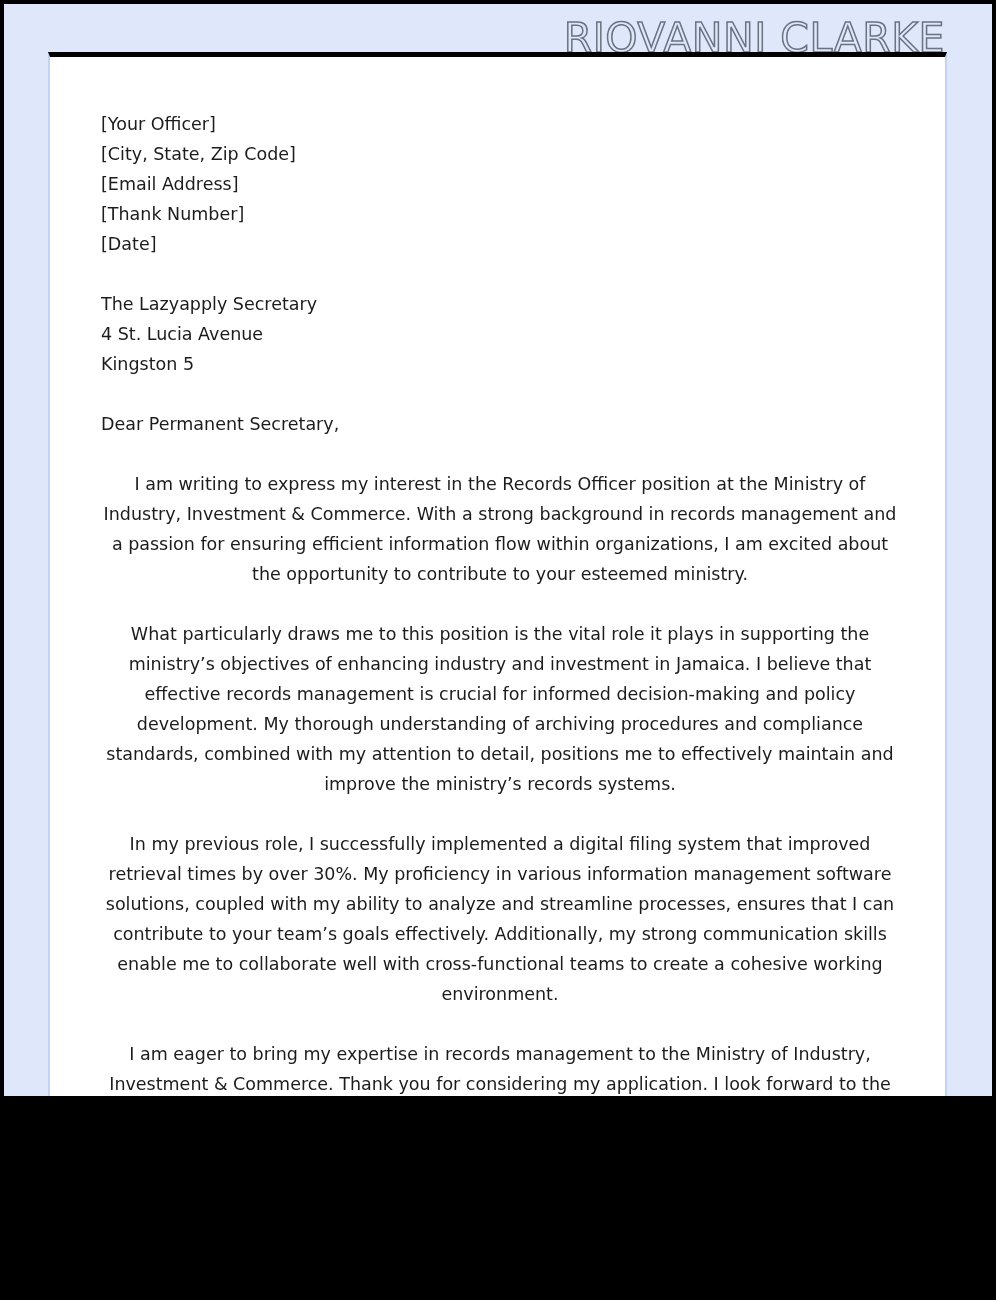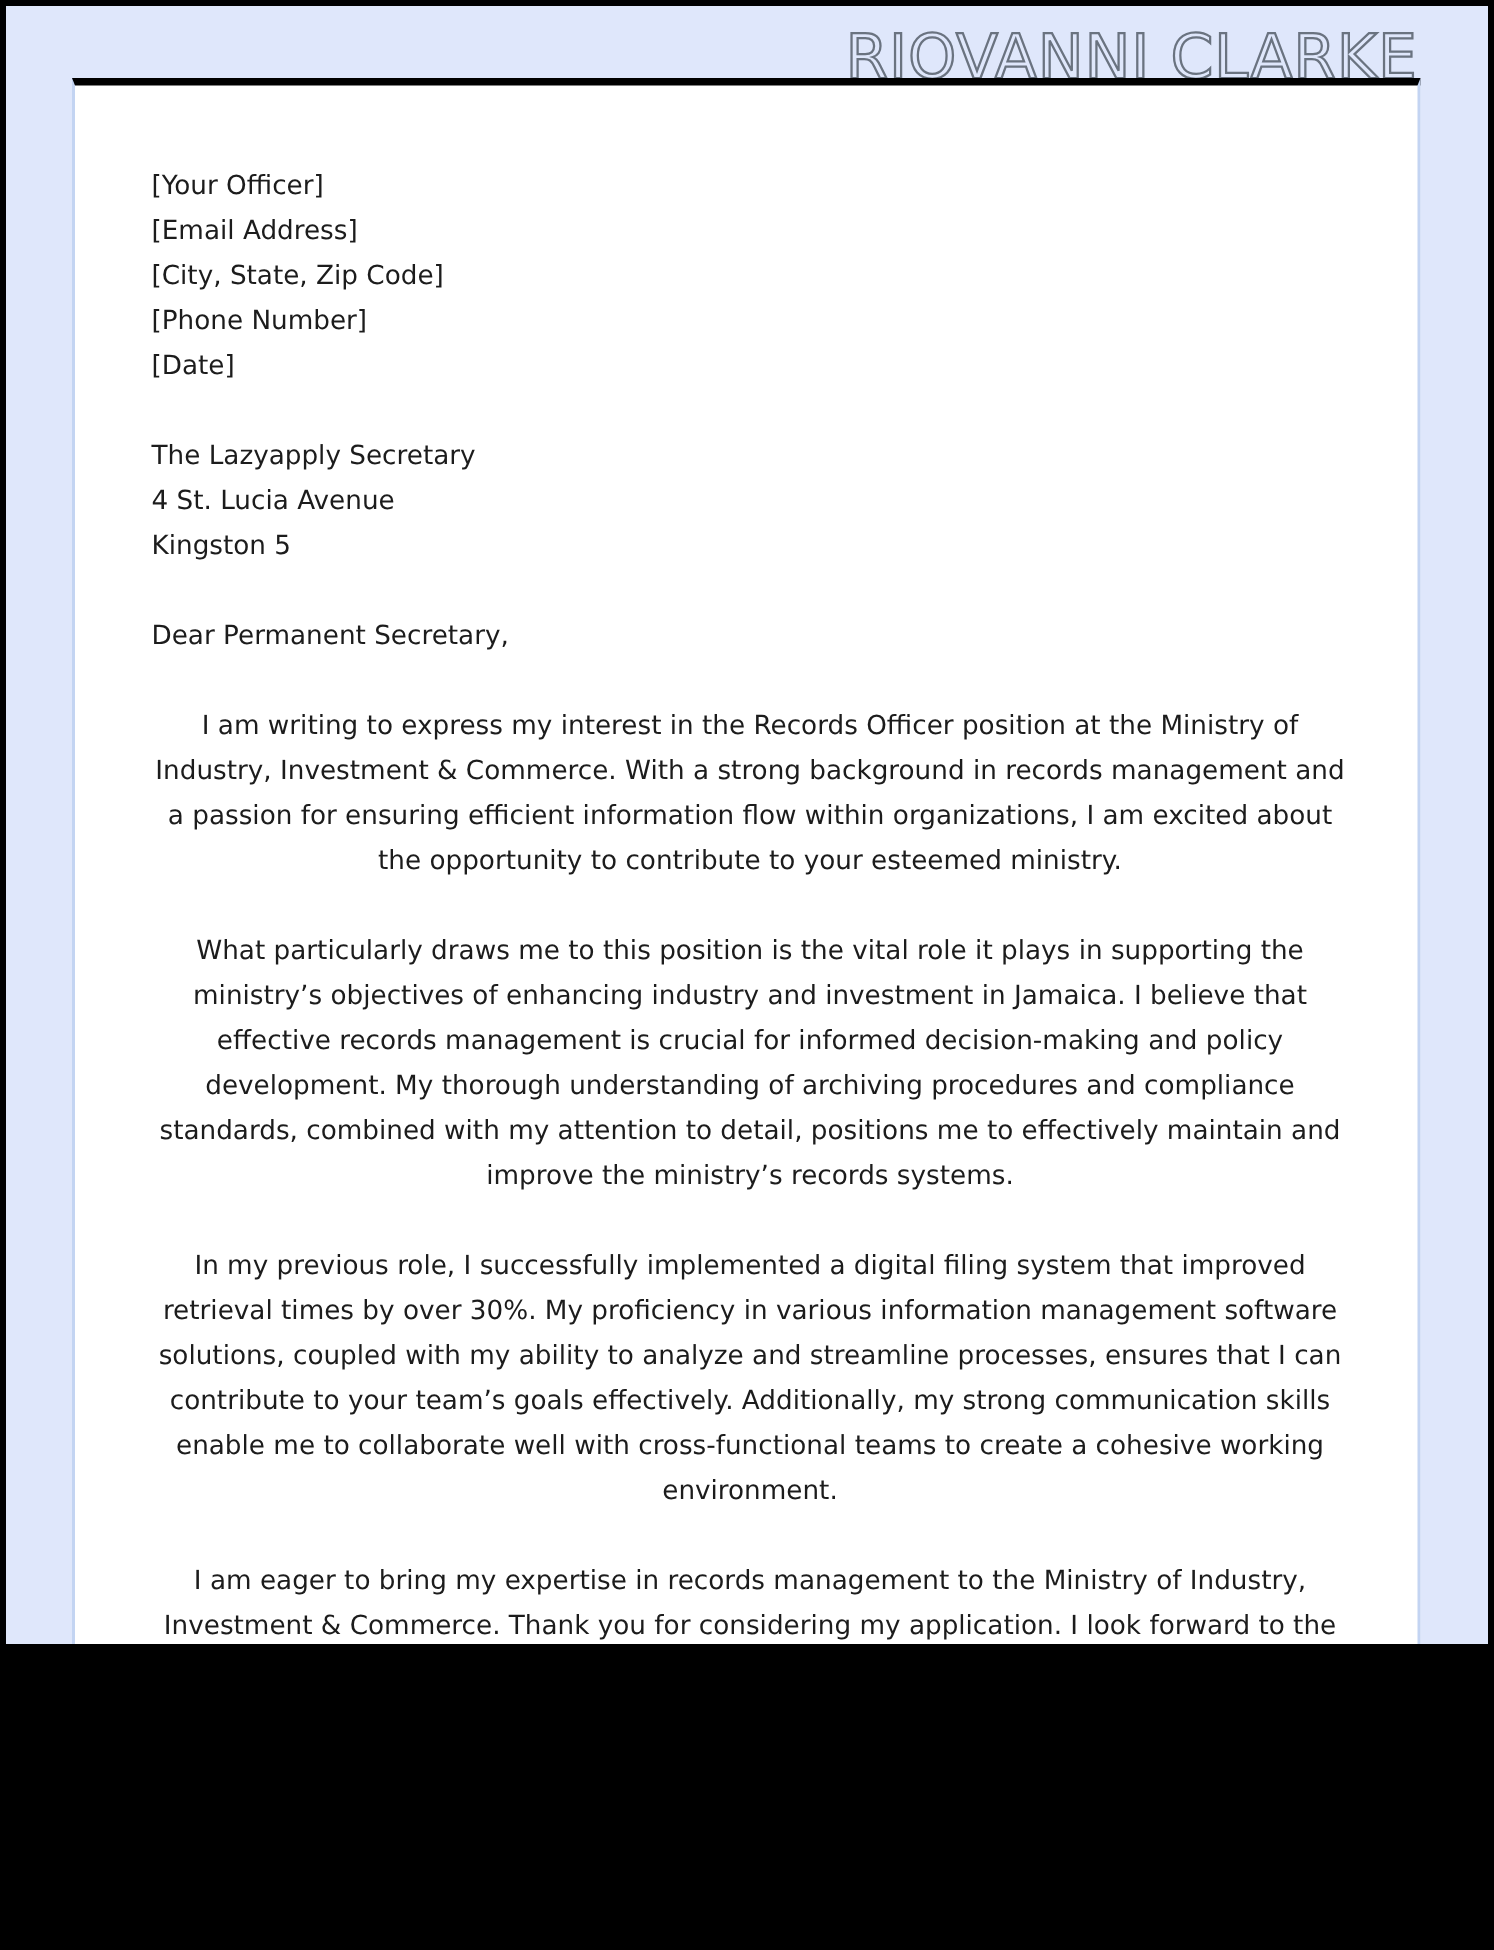--- a/index.html
+++ b/index.html
@@ -104,23 +104,23 @@
 <div class="doc-frame">
 
   <div class="header-name">RIOVANNI CLARKE</div>
 
   <div class="letter-page">
 
     <div class="letter-body">
 
       <div class="block">
         <div class="line">[Your Officer]</div>
+        <div class="line">[City, State, Zip Code]</div>
         <div class="line">[Email Address]</div>
-        <div class="line">[City, State, Zip Code]</div>
-        <div class="line">[Phone Number]</div>
+        <div class="line">[Thank Number]</div>
         <div class="line">[Date]</div>
       </div>
 
       <div class="block">
         <div class="line">The Lazyapply Secretary</div>
         <div class="line">4 St. Lucia Avenue</div>
         <div class="line">Kingston 5</div>
       </div>
 
       <div class="block">

